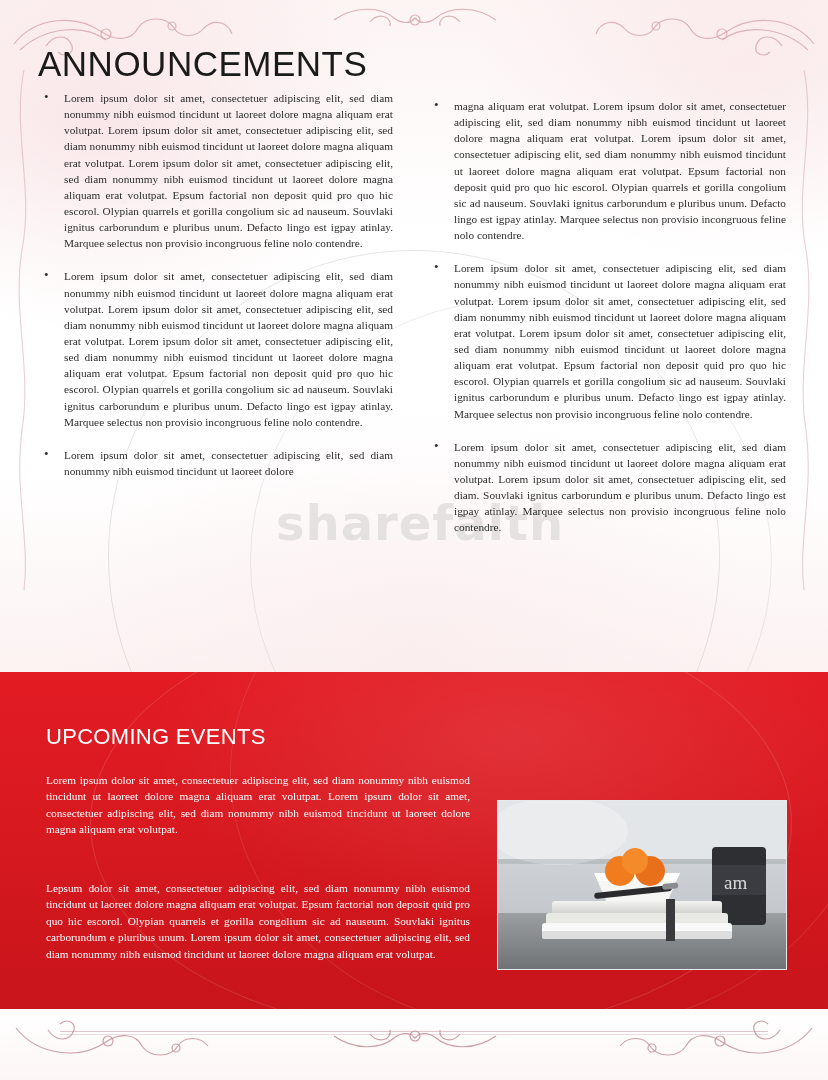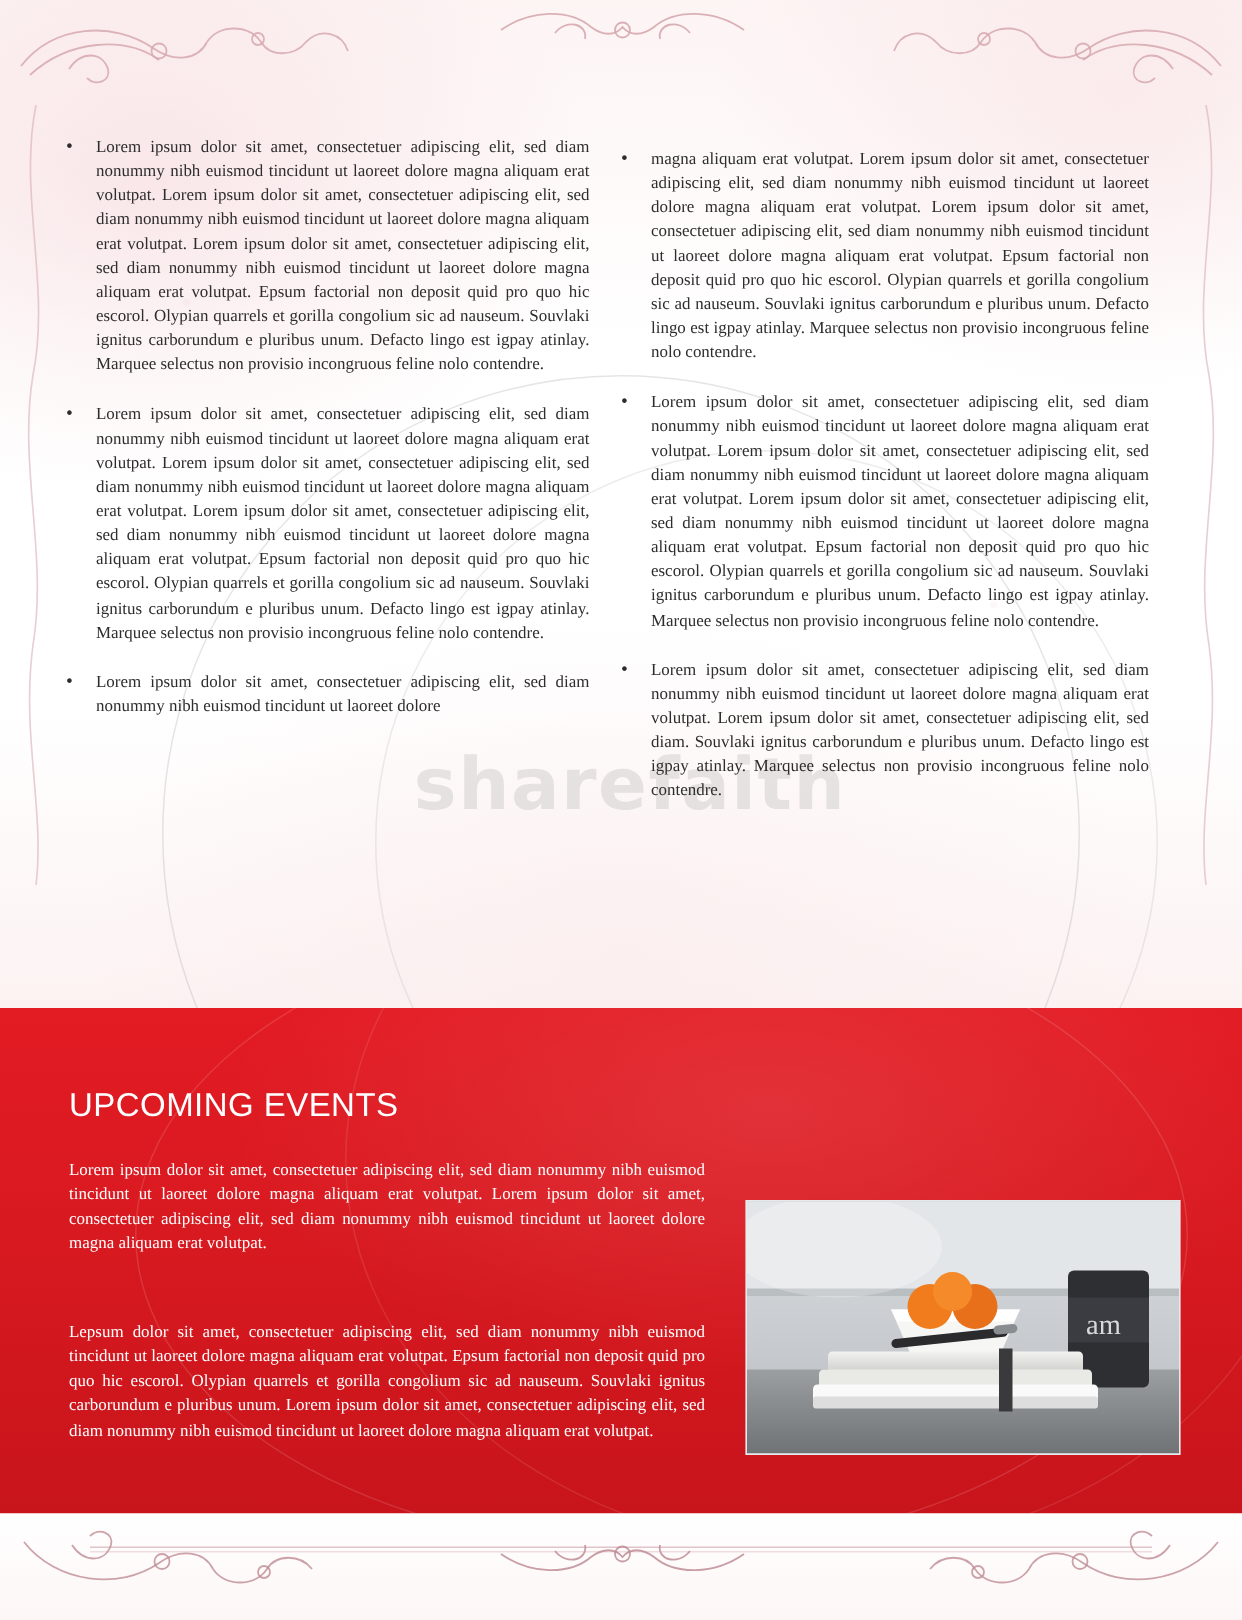--- a/index.html
+++ b/index.html
@@ -89,21 +89,21 @@
   }
 
   .ann-col {
     position: absolute;
     font-size: 11.3px;
     line-height: 1.43;
     color: #2d2d2d;
     text-align: justify;
   }
   .ann-col-left { left: 38px; top: 90px; width: 355px; }
-  .ann-col-right { left: 408px; top: 98px; width: 358px; }
+  .ann-col-right { left: 428px; top: 98px; width: 358px; }
 
   ul.bullets {
     margin: 0;
     padding: 0;
     list-style: none;
   }
   ul.bullets li {
     position: relative;
     padding-left: 26px;
     margin-bottom: 17px;
@@ -268,20 +268,21 @@
       <g fill="none" stroke="rgba(214,168,174,0.55)" stroke-width="1.1">
         <path d="M16 0 C 28 60, 6 120, 18 180 C 28 240, 8 300, 18 360 C 26 420, 10 470, 16 520"></path>
       </g>
     </svg>
   </div>
 
   <div class="circle-watermark c1"></div>
   <div class="circle-watermark c2"></div>
   <div class="wm-text">sharefaith</div>
 
+  <div class="announcements-title">ANNOUNCEMENTS</div>
 
   <div class="ann-col ann-col-left">
     <ul class="bullets">
       <li><span>Lorem ipsum dolor sit amet, consectetuer adipiscing elit, sed diam nonummy nibh euismod tincidunt ut laoreet dolore magna aliquam erat volutpat. Lorem ipsum dolor sit amet, consectetuer adipiscing elit, sed diam nonummy nibh euismod tincidunt ut laoreet dolore magna aliquam erat volutpat. Lorem ipsum dolor sit amet, consectetuer adipiscing elit, sed diam nonummy nibh euismod tincidunt ut laoreet dolore magna aliquam erat volutpat. Epsum factorial non deposit quid pro quo hic escorol. Olypian quarrels et gorilla congolium sic ad nauseum. Souvlaki ignitus carborundum e pluribus unum. Defacto lingo est igpay atinlay. Marquee selectus non provisio incongruous feline nolo contendre.</span></li>
       <li><span>Lorem ipsum dolor sit amet, consectetuer adipiscing elit, sed diam nonummy nibh euismod tincidunt ut laoreet dolore magna aliquam erat volutpat. Lorem ipsum dolor sit amet, consectetuer adipiscing elit, sed diam nonummy nibh euismod tincidunt ut laoreet dolore magna aliquam erat volutpat. Lorem ipsum dolor sit amet, consectetuer adipiscing elit, sed diam nonummy nibh euismod tincidunt ut laoreet dolore magna aliquam erat volutpat. Epsum factorial non deposit quid pro quo hic escorol. Olypian quarrels et gorilla congolium sic ad nauseum. Souvlaki ignitus carborundum e pluribus unum. Defacto lingo est igpay atinlay. Marquee selectus non provisio incongruous feline nolo contendre.</span></li>
       <li><span>Lorem ipsum dolor sit amet, consectetuer adipiscing elit, sed diam nonummy nibh euismod tincidunt ut laoreet dolore</span></li>
     </ul>
   </div>
 
   <div class="ann-col ann-col-right">

